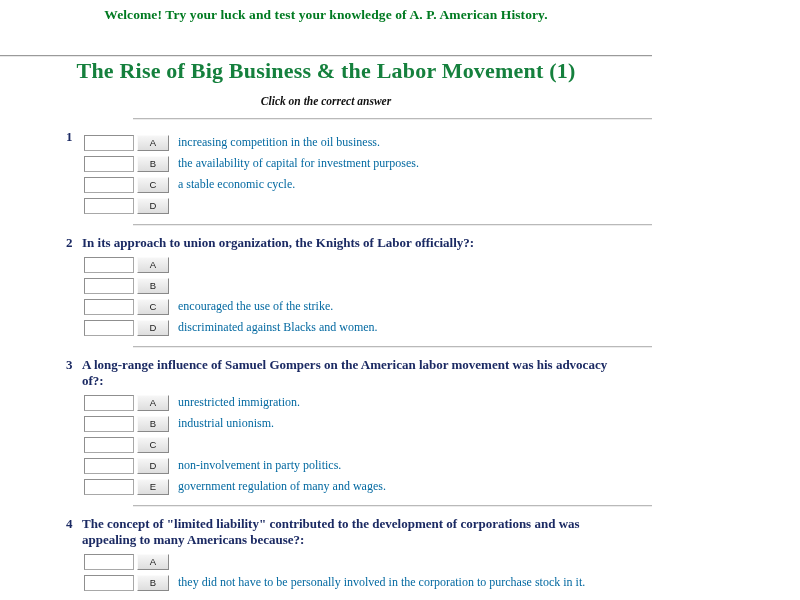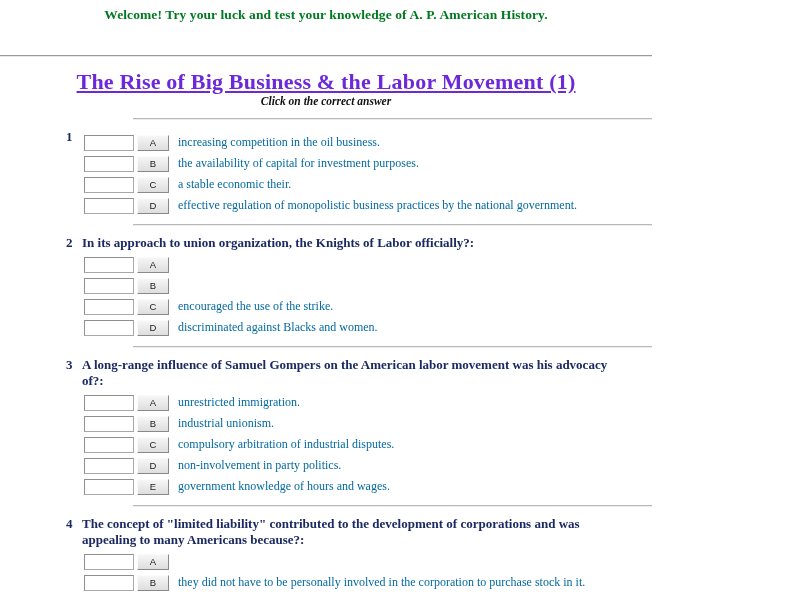--- a/index.html
+++ b/index.html
@@ -37,35 +37,34 @@
     border: 0;
     border-top: 1px solid #9a9a9a;
     border-bottom: 1px solid #e8e8e8;
     height: 0;
     margin: 33px 0 0 0;
     width: 800px;
   }
 
   .quiz-title {
     text-align: center;
-    color: #6d28d9;
+    color: #15803d;
     font-weight: bold;
     font-size: 22px;
     line-height: 24px;
-    margin: 13px 0 0 0;
+    margin: 2px 0 0 0;
     letter-spacing: 0.2px;
-    text-decoration: underline;
   }
 
   .instruction {
     text-align: center;
     font-style: italic;
     font-weight: bold;
     font-size: 11.5px;
-    margin: 1px 0 0 0;
+    margin: 12px 0 0 0;
     color: #111111;
   }
 
   
   .quiz-body {
     margin-top: 11px;
   }
 
   hr.q-rule {
     border: 0;
@@ -178,26 +177,25 @@
             <span class="ans-text">increasing competition in the oil business.</span>
           </div>
           <div class="answer-row">
             <input type="text" class="ans-input" value="" placeholder="" style="">
             <button class="ans-btn">B</button>
             <span class="ans-text">the availability of capital for investment purposes.</span>
           </div>
           <div class="answer-row">
             <input type="text" class="ans-input" value="" placeholder="" style="">
             <button class="ans-btn">C</button>
-            <span class="ans-text">a stable economic their.</span>
+            <span class="ans-text">a stable economic cycle.</span>
           </div>
           <div class="answer-row">
             <input type="text" class="ans-input" value="" placeholder="" style="">
             <button class="ans-btn">D</button>
-            <span class="ans-text">effective regulation of monopolistic business practices by the national government.</span>
           </div>
         </div>
       </div>
       <hr class="q-rule">
       <div class="question-block">
         <div class="q-line"><span class="q-num">2</span><span>In its approach to union organization, the Knights of Labor officially?:</span></div>
         <div class="answers">
           <div class="answer-row">
             <input type="text" class="ans-input" value="" placeholder="" style="">
             <button class="ans-btn">A</button>
@@ -228,31 +226,30 @@
             <span class="ans-text">unrestricted immigration.</span>
           </div>
           <div class="answer-row">
             <input type="text" class="ans-input" value="" placeholder="" style="">
             <button class="ans-btn">B</button>
             <span class="ans-text">industrial unionism.</span>
           </div>
           <div class="answer-row">
             <input type="text" class="ans-input" value="" placeholder="" style="">
             <button class="ans-btn">C</button>
-            <span class="ans-text">compulsory arbitration of industrial disputes.</span>
           </div>
           <div class="answer-row">
             <input type="text" class="ans-input" value="" placeholder="" style="">
             <button class="ans-btn">D</button>
             <span class="ans-text">non-involvement in party politics.</span>
           </div>
           <div class="answer-row">
             <input type="text" class="ans-input" value="" placeholder="" style="">
             <button class="ans-btn">E</button>
-            <span class="ans-text">government knowledge of hours and wages.</span>
+            <span class="ans-text">government regulation of many and wages.</span>
           </div>
         </div>
       </div>
       <hr class="q-rule">
       <div class="question-block">
         <div class="q-line"><span class="q-num">4</span><span>The concept of "limited liability" contributed to the development of corporations and was appealing to many Americans because?:</span></div>
         <div class="answers">
           <div class="answer-row">
             <input type="text" class="ans-input" value="" placeholder="" style="">
             <button class="ans-btn">A</button>

